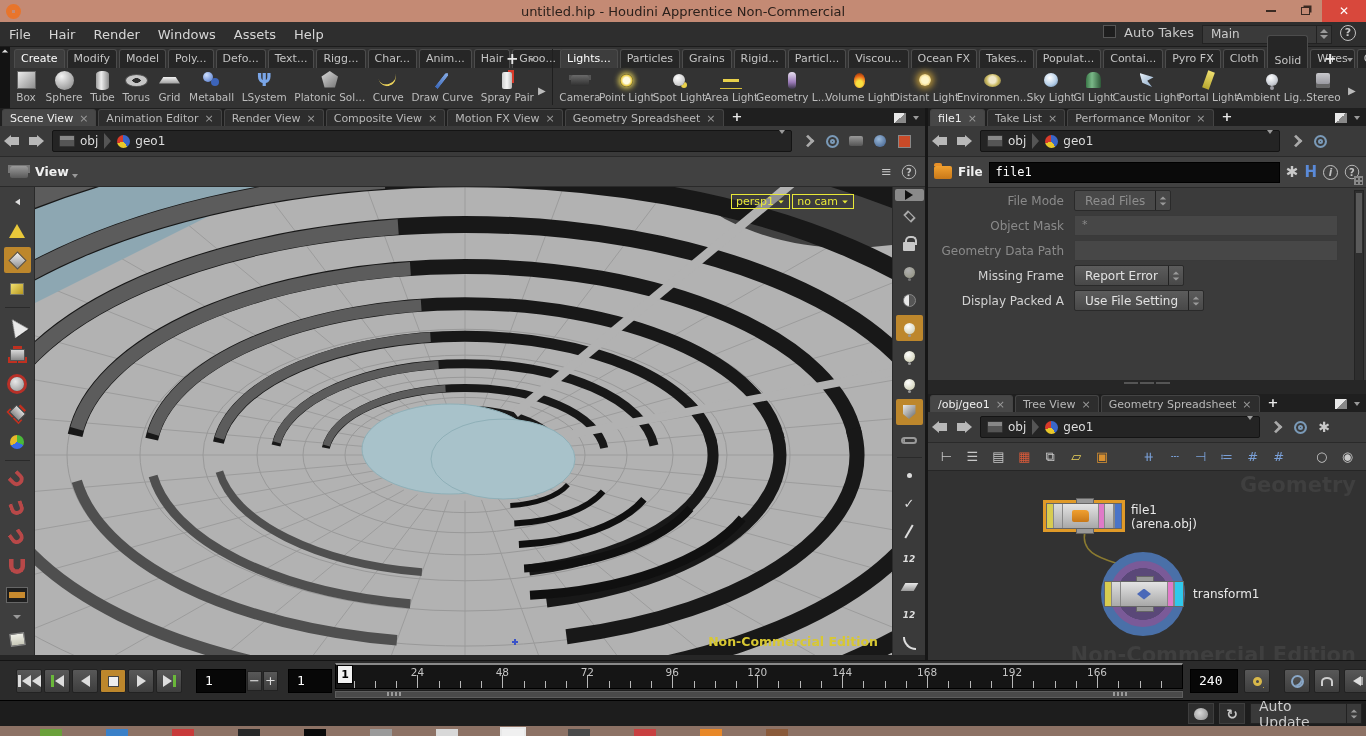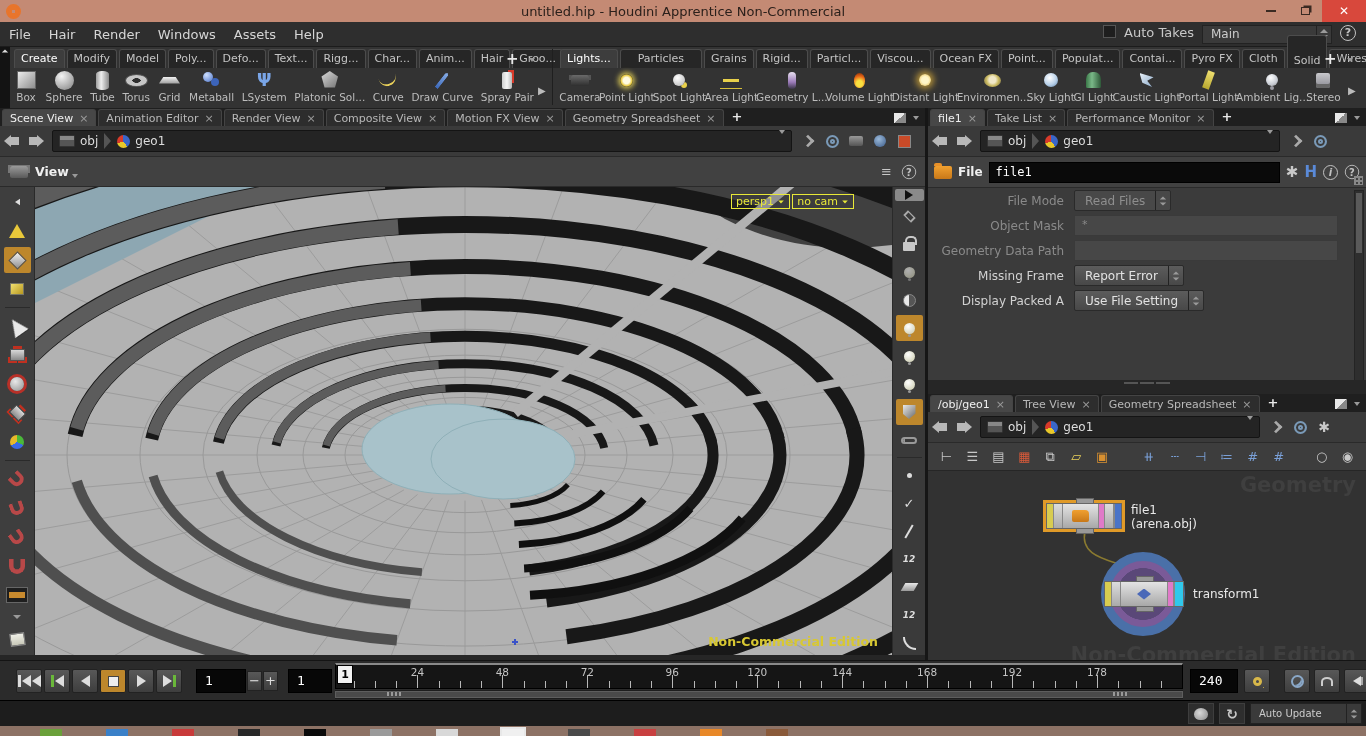--- a/index.html
+++ b/index.html
@@ -233,21 +233,21 @@
   .loop-glyph{width:12px;height:9px;border:2px solid #ccc;border-radius:50% 50% 0 0;border-bottom:none}
   .audio-glyph{width:0;height:0;border-top:5px solid transparent;border-bottom:5px solid transparent;border-right:8px solid #ddd;box-shadow:3px 0 0 -1px #aaa}
 
   
   #statusbar{left:0;top:700px;width:1366px;height:26px;background:#1d1d1d;border-top:1px solid #000}
   #status-right{position:absolute;right:4px;top:2px;display:flex;align-items:center;gap:5px}
   .sq-btn{width:26px;height:21px;background:#2e2e2e;border:1px solid #3e3e3e;display:flex;align-items:center;justify-content:center}
   .brain-glyph{width:14px;height:12px;border-radius:50% 50% 45% 45%;background:radial-gradient(circle at 40% 40%,#d8d8d8,#8a8a8a)}
   .refresh-glyph{color:#c8c8c8;font-size:14px;font-weight:bold}
   #auto-update{width:112px;height:21px}
-  #auto-update .dd-label{flex:1;padding:0 8px;font-size:10px}
+  #auto-update .dd-label{flex:1;padding:0 8px;font-size:14px}
   #taskbar{left:0;top:726px;width:1366px;height:10px;background:#8d7265;display:flex;align-items:flex-end;gap:44px;padding:0 40px;overflow:hidden}
   .tb-icon{width:22px;height:7px;flex:none}
 </style>
 </head>
 <body>
 
 <div id="stage" data-name="houdini-window">
 
   <div id="titlebar" class="abs" data-name="titlebar">
     <div id="houdini-logo" data-name="houdini-logo-icon"></div>
@@ -307,27 +307,27 @@
         <div class="stab" data-name="shelf-tab">Clou...</div>
       </div>
     <div class="shelf-tabs" style="left:500px">
       <span class="plus-btn" data-name="add-shelf-tab-button">+</span>
       <i class="tri-down sm" style="margin:0 0 6px 2px" data-name="shelf-tab-menu-icon"></i>
     </div>
     <div class="shelf-divider" data-name="shelf-divider"></div>
     <div class="shelf-tabs" style="left:560px" data-name="shelf-tabset-fx">
 
     <div class="stab active" style="padding:0 6px" data-name="shelf-tab">Lights...</div>
-        <div class="stab" style="padding:0 17px" data-name="shelf-tab">Particles</div>
+        <div class="stab" style="padding:0 6px" data-name="shelf-tab">Particles</div>
         <div class="stab" style="padding:0 6px" data-name="shelf-tab">Grains</div>
         <div class="stab" style="padding:0 6px" data-name="shelf-tab">Rigid...</div>
         <div class="stab" style="padding:0 6px" data-name="shelf-tab">Particl...</div>
         <div class="stab" style="padding:0 6px" data-name="shelf-tab">Viscou...</div>
         <div class="stab" style="padding:0 6px" data-name="shelf-tab">Ocean FX</div>
-        <div class="stab" style="padding:0 6px" data-name="shelf-tab">Point...</div>
+        <div class="stab" style="padding:0 6px" data-name="shelf-tab">Takes...</div>
         <div class="stab" style="padding:0 6px" data-name="shelf-tab">Populat...</div>
         <div class="stab" style="padding:0 6px" data-name="shelf-tab">Contai...</div>
         <div class="stab" style="padding:0 6px" data-name="shelf-tab">Pyro FX</div>
         <div class="stab" style="padding:0 6px" data-name="shelf-tab">Cloth</div>
         <div class="stab" style="padding:16px 6px" data-name="shelf-tab">Solid</div>
         <div class="stab" style="padding:0 6px" data-name="shelf-tab">Wires</div>
         <div class="stab" style="padding:0 6px" data-name="shelf-tab">Crowds</div>
       </div>
     <div class="shelf-tabs" style="left:1318px">
       <span class="plus-btn" data-name="add-shelf-tab-button">+</span>
@@ -1040,21 +1040,21 @@
         <div class="tick" style="left: 94.9791%;"></div>
         <div class="tick" style="left: 97.4895%;"></div>
         <span class="tick-label" style="left: 9.62343%;">24</span>
         <span class="tick-label" style="left: 19.6653%;">48</span>
         <span class="tick-label" style="left: 29.7071%;">72</span>
         <span class="tick-label" style="left: 39.749%;">96</span>
         <span class="tick-label" style="left: 49.7908%;">120</span>
         <span class="tick-label" style="left: 59.8326%;">144</span>
         <span class="tick-label" style="left: 69.8745%;">168</span>
         <span class="tick-label" style="left: 79.9163%;">192</span>
-        <span class="tick-label" style="left: 89.9582%;">178</span>
+        <span class="tick-label" style="left: 89.9582%;">166</span>
       </div>
     <div id="range-slider" data-name="frame-range-slider">
       <div id="range-bar"></div>
       <span class="range-grip" style="left:52px" data-name="range-grip-icon"></span>
       <span class="range-grip" style="right:56px" data-name="range-grip-icon"></span>
     </div>
     <span class="pfield" id="fend" data-name="end-frame-field">240</span>
     <div id="playbar-right" data-name="playbar-options">
       <span class="tbtn" data-name="set-keyframe-button">
           <i class="key-glyph"></i>

